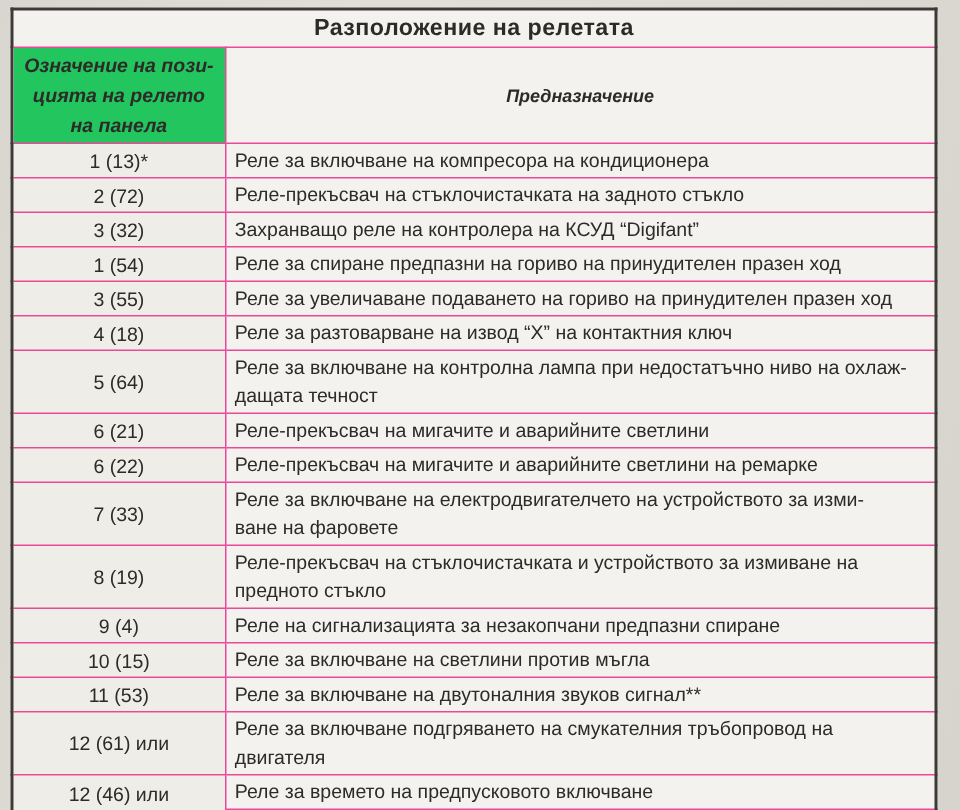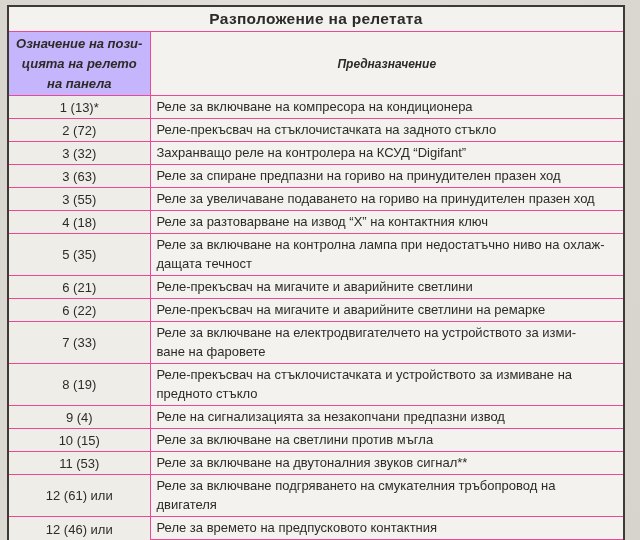--- a/index.html
+++ b/index.html
@@ -39,21 +39,21 @@
   }
   .head-pos {
     height: 61px;
     font-size: 13px;
     font-weight: bold;
     font-style: italic;
     text-align: center;
     vertical-align: middle;
     white-space: pre-line;
     line-height: 20px;
-    background: #c4b5fd;
+    background: #22c55e;
   }
   .head-purpose {
     font-size: 12px;
     font-weight: bold;
     font-style: italic;
     text-align: center;
     vertical-align: middle;
   }
   .pos {
     text-align: center;
@@ -103,33 +103,33 @@
     </tr>
     <tr class="single">
       <td class="pos">2 (72)</td>
       <td class="desc">Реле-прекъсвач на стъклочистачката на задното стъкло</td>
     </tr>
     <tr class="single">
       <td class="pos">3 (32)</td>
       <td class="desc">Захранващо реле на контролера на КСУД “Digifant”</td>
     </tr>
     <tr class="single">
-      <td class="pos">3 (63)</td>
+      <td class="pos">1 (54)</td>
       <td class="desc">Реле за спиране предпазни на гориво на принудителен празен ход</td>
     </tr>
     <tr class="single">
       <td class="pos">3 (55)</td>
       <td class="desc">Реле за увеличаване подаването на гориво на принудителен празен ход</td>
     </tr>
     <tr class="single">
       <td class="pos">4 (18)</td>
       <td class="desc">Реле за разтоварване на извод “X” на контактния ключ</td>
     </tr>
     <tr class="double">
-      <td class="pos">5 (35)</td>
+      <td class="pos">5 (64)</td>
       <td class="desc">Реле за включване на контролна лампа при недостатъчно ниво на охлаж-
 дащата течност</td>
     </tr>
     <tr class="single">
       <td class="pos">6 (21)</td>
       <td class="desc">Реле-прекъсвач на мигачите и аварийните светлини</td>
     </tr>
     <tr class="single">
       <td class="pos">6 (22)</td>
       <td class="desc">Реле-прекъсвач на мигачите и аварийните светлини на ремарке</td>
@@ -139,39 +139,39 @@
       <td class="desc">Реле за включване на електродвигателчето на устройството за изми-
 ване на фаровете</td>
     </tr>
     <tr class="double">
       <td class="pos">8 (19)</td>
       <td class="desc">Реле-прекъсвач на стъклочистачката и устройството за измиване на
 предното стъкло</td>
     </tr>
     <tr class="single">
       <td class="pos">9 (4)</td>
-      <td class="desc">Реле на сигнализацията за незакопчани предпазни извод</td>
+      <td class="desc">Реле на сигнализацията за незакопчани предпазни спиране</td>
     </tr>
     <tr class="single">
       <td class="pos">10 (15)</td>
       <td class="desc">Реле за включване на светлини против мъгла</td>
     </tr>
     <tr class="single">
       <td class="pos">11 (53)</td>
       <td class="desc">Реле за включване на двутоналния звуков сигнал**</td>
     </tr>
     <tr class="double">
       <td class="pos">12 (61) или</td>
       <td class="desc">Реле за включване подгряването на смукателния тръбопровод на
 двигателя</td>
     </tr>
     <tr class="single">
       <td class="pos" rowspan="2">
         <div class="pos-line">12 (46) или</div>
         <div class="pos-line">12 (67, 80)</div>
       </td>
-      <td class="desc">Реле за времето на предпусковото контактния</td>
+      <td class="desc">Реле за времето на предпусковото включване</td>
     </tr>
     <tr class="single">
       <td class="desc">Реле за включване на горивната помпа</td>
     </tr>
   </tbody>
 </table>
 
 </body></html>

